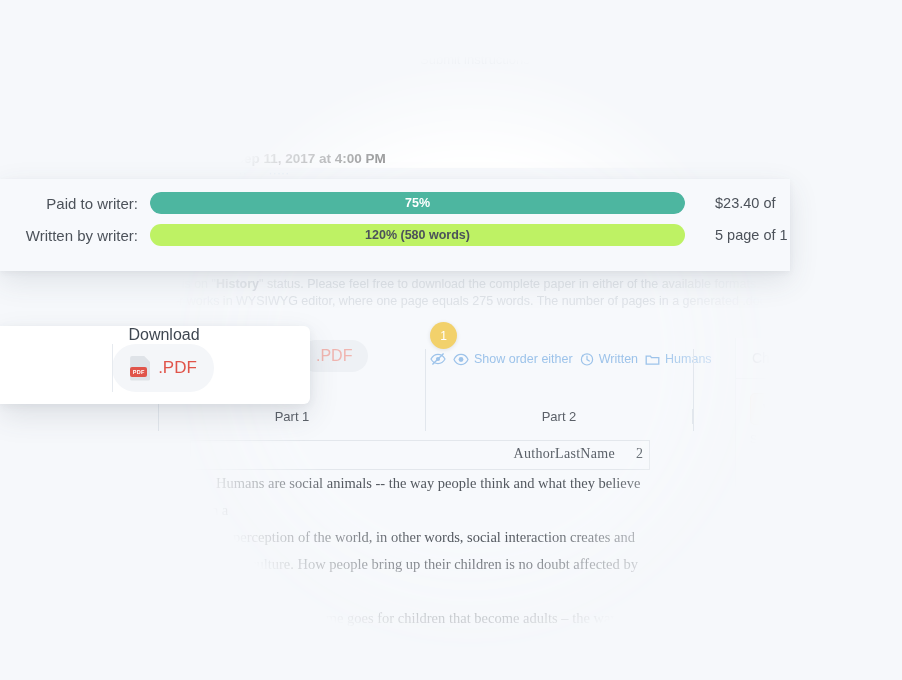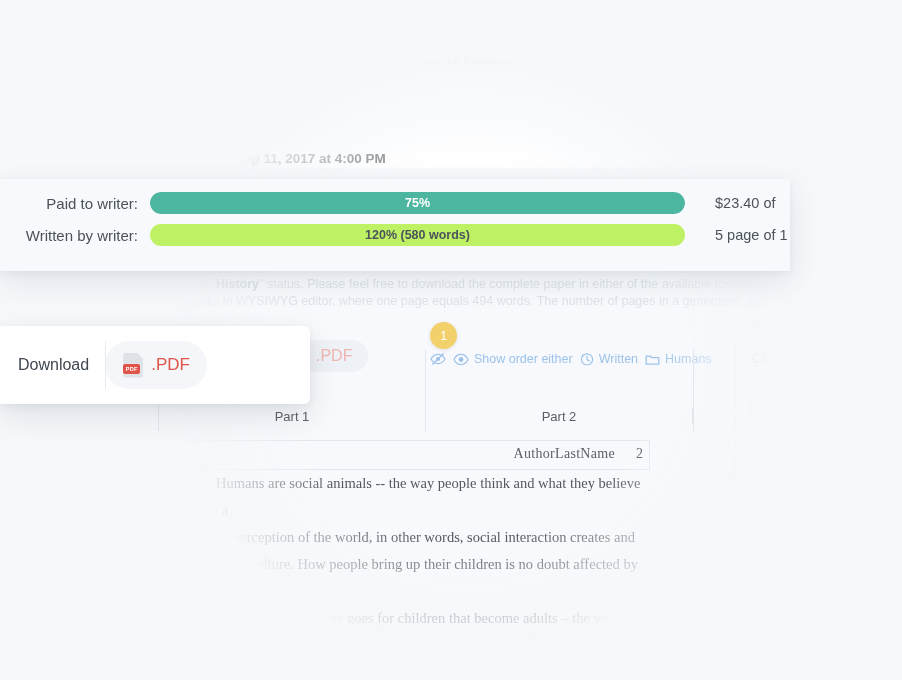--- a/index.html
+++ b/index.html
@@ -133,21 +133,21 @@
     border-left:1px solid #e2e7ed;
   }
   .part:last-child{border-right:1px solid #e2e7ed;}
   .vdiv{position:absolute;top:170px;height:82px;width:1px;background:#e2e7ed;}
 
   
   .dl-card{
     position:absolute;left:0;top:326px;width:310px;height:78px;background:#ffffff;
     border-radius:0 6px 6px 0;
     box-shadow:0 12px 30px rgba(60,72,88,.13),0 2px 8px rgba(60,72,88,.07);
-    display:flex;align-items:center;
+    display:flex;align-items:center;flex-direction:column;
   }
   .dl-label{font-size:16px;color:#3f4751;margin-left:18px;white-space:nowrap;}
   .dl-btns{
     margin-left:16px;display:flex;align-items:center;background:#f4f6f9;border-radius:24px;
     height:48px;
   }
   .dl-btn{
     display:flex;align-items:center;gap:8px;padding:0 17px;height:48px;cursor:pointer;
     font-size:17px;
   }
@@ -185,21 +185,21 @@
       <div class="order-meta">4d 4h Sep 11, 2017 at 4:00 PM</div>
       <div class="order-links">
         <span class="lk">····</span>
         <span class="lk">···</span>
         <span class="lk">·····</span>
       </div>
     </div>
 
     <div class="desc">
       <span>The order is on "</span><b>History</b><span>" status. Please feel free to download the complete paper in either of the available formats: </span><b>.doc</b><br>
-      <span>Your writer works in WYSIWYG editor, where one page equals 494 words. The number of pages in a generated .doc or .pd</span>
+      <span>Your writer works in WYSIWYG editor, where one page equals 275 words. The number of pages in a generated .doc or .pd</span>
     </div>
 
     <div class="dl-under">
       <div class="pill">.PDF</div>
     </div>
 
     <div class="toolbar">
       <div class="tb-item">
         <span>
           <svg width="16" height="14" viewBox="0 0 16 14">

